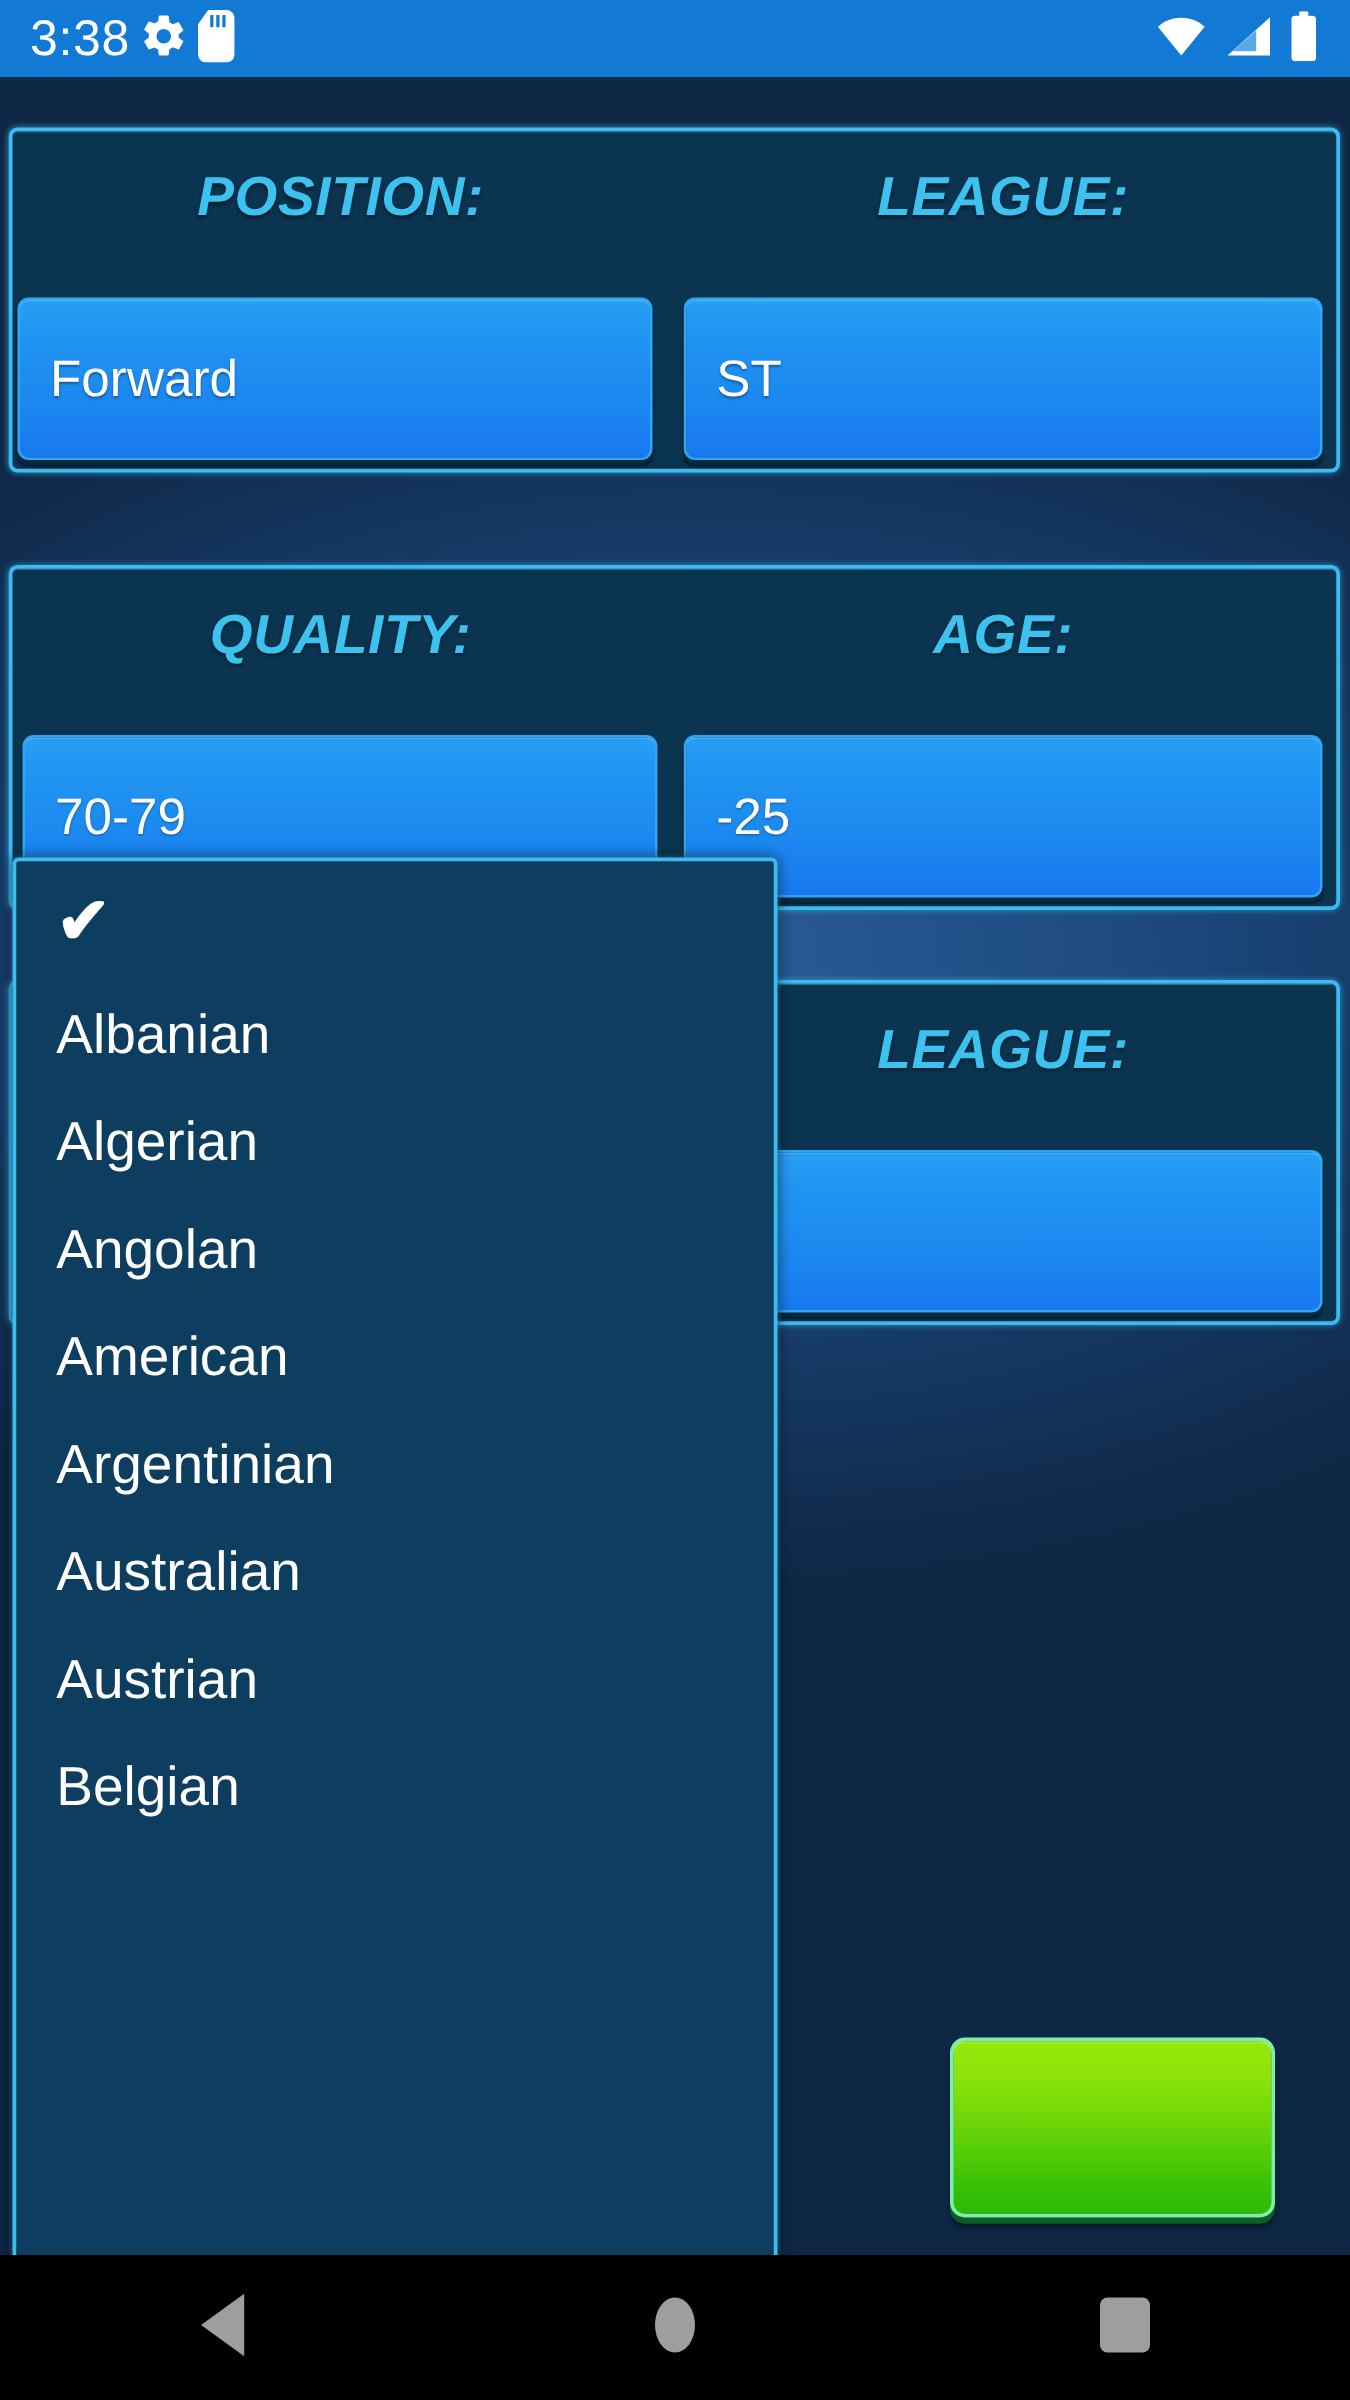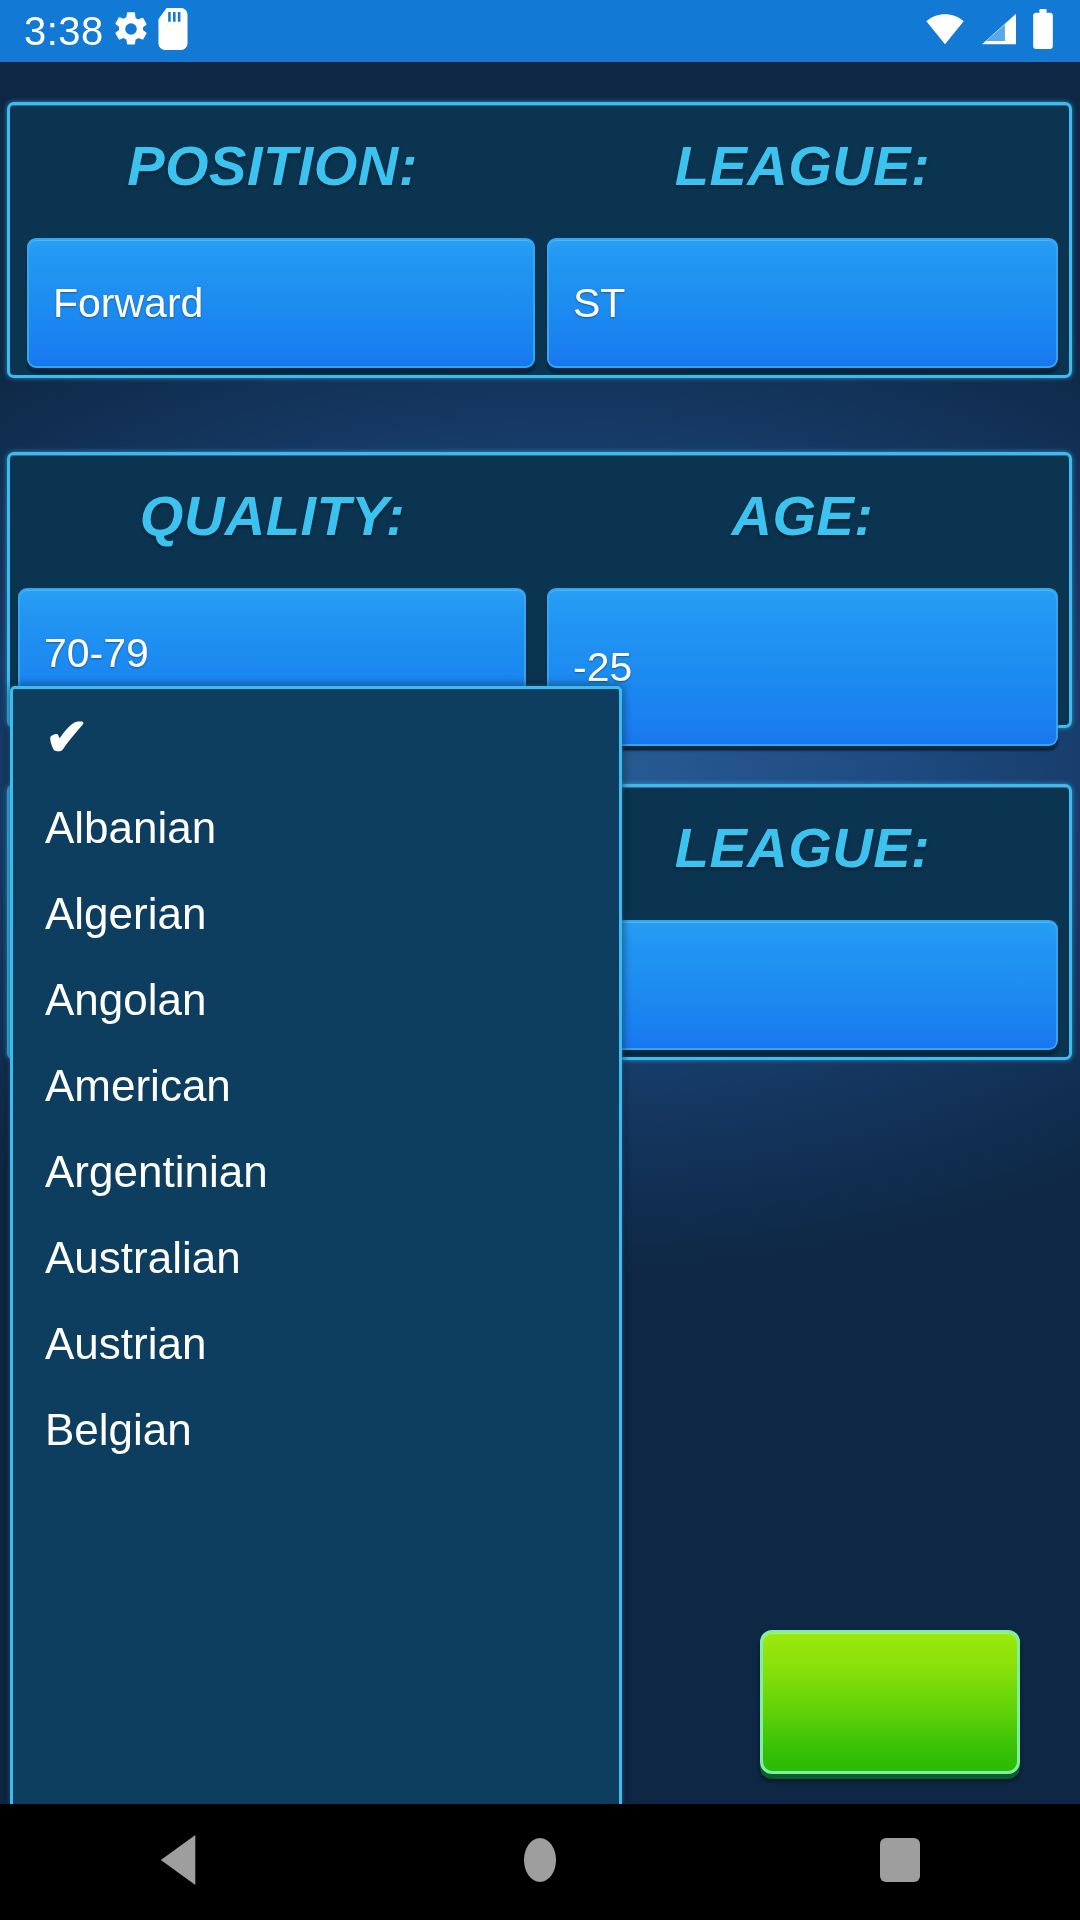--- a/index.html
+++ b/index.html
@@ -36,21 +36,21 @@
     background:#0b3450;
     border:3px solid #3bbbf0;
     border-radius:7px;
     box-shadow:0 0 5px rgba(60,190,245,.65), inset 0 1px 0 rgba(120,215,255,.35);
   }
   .panel-inner { position:relative; width:100%; height:100%; }
 
   .field-label {
     position:absolute;
     color:#3cc2ef;
-    font-size:56px;
+    font-size:44px;
     font-weight:bold;
     font-style:italic;
     letter-spacing:0.5px;
     text-align:center;
     white-space:nowrap;
     text-shadow:0 2px 3px rgba(0,0,0,.45);
   }
 
   .spinner {
     position:absolute;
@@ -159,37 +159,37 @@
       </span>
     </div>
   </div>
 
   <div id="content">
 
     <div class="panel" style="left:7px; top:40px; width:1065px; height:276px;">
       <div class="panel-inner">
         <div class="field-label" style="left:0; top:28px; width:525px;">POSITION:</div>
         <div class="field-label" style="left:530px; top:28px; width:525px;">LEAGUE:</div>
-        <div class="spinner" style="left:17px; top:133px; width:508px; height:130px;">
+        <div class="spinner" style="left:4px; top:133px; width:508px; height:130px;">
           <span class="spinner-text">Forward</span>
         </div>
         <div class="spinner" style="left:537px; top:133px; width:511px; height:130px;">
           <span class="spinner-text">ST</span>
         </div>
       </div>
     </div>
 
     <div class="panel" style="left:7px; top:390px; width:1065px; height:276px;">
       <div class="panel-inner">
         <div class="field-label" style="left:0; top:28px; width:525px;">QUALITY:</div>
         <div class="field-label" style="left:530px; top:28px; width:525px;">AGE:</div>
         <div class="spinner" style="left:8px; top:133px; width:508px; height:130px;">
           <span class="spinner-text">70-79</span>
         </div>
-        <div class="spinner" style="left:537px; top:133px; width:511px; height:158px;">
+        <div class="spinner" style="left:537px; top:133px; width:511px; height:130px;">
           <span class="spinner-text">-25</span>
         </div>
       </div>
     </div>
 
     <div class="panel" style="left:7px; top:722px; width:1065px; height:276px;">
       <div class="panel-inner">
         <div class="field-label" style="left:0; top:28px; width:525px;">NATIONALITY:</div>
         <div class="field-label" style="left:530px; top:28px; width:525px;">LEAGUE:</div>
         <div class="spinner" style="left:8px; top:133px; width:508px; height:130px;">

